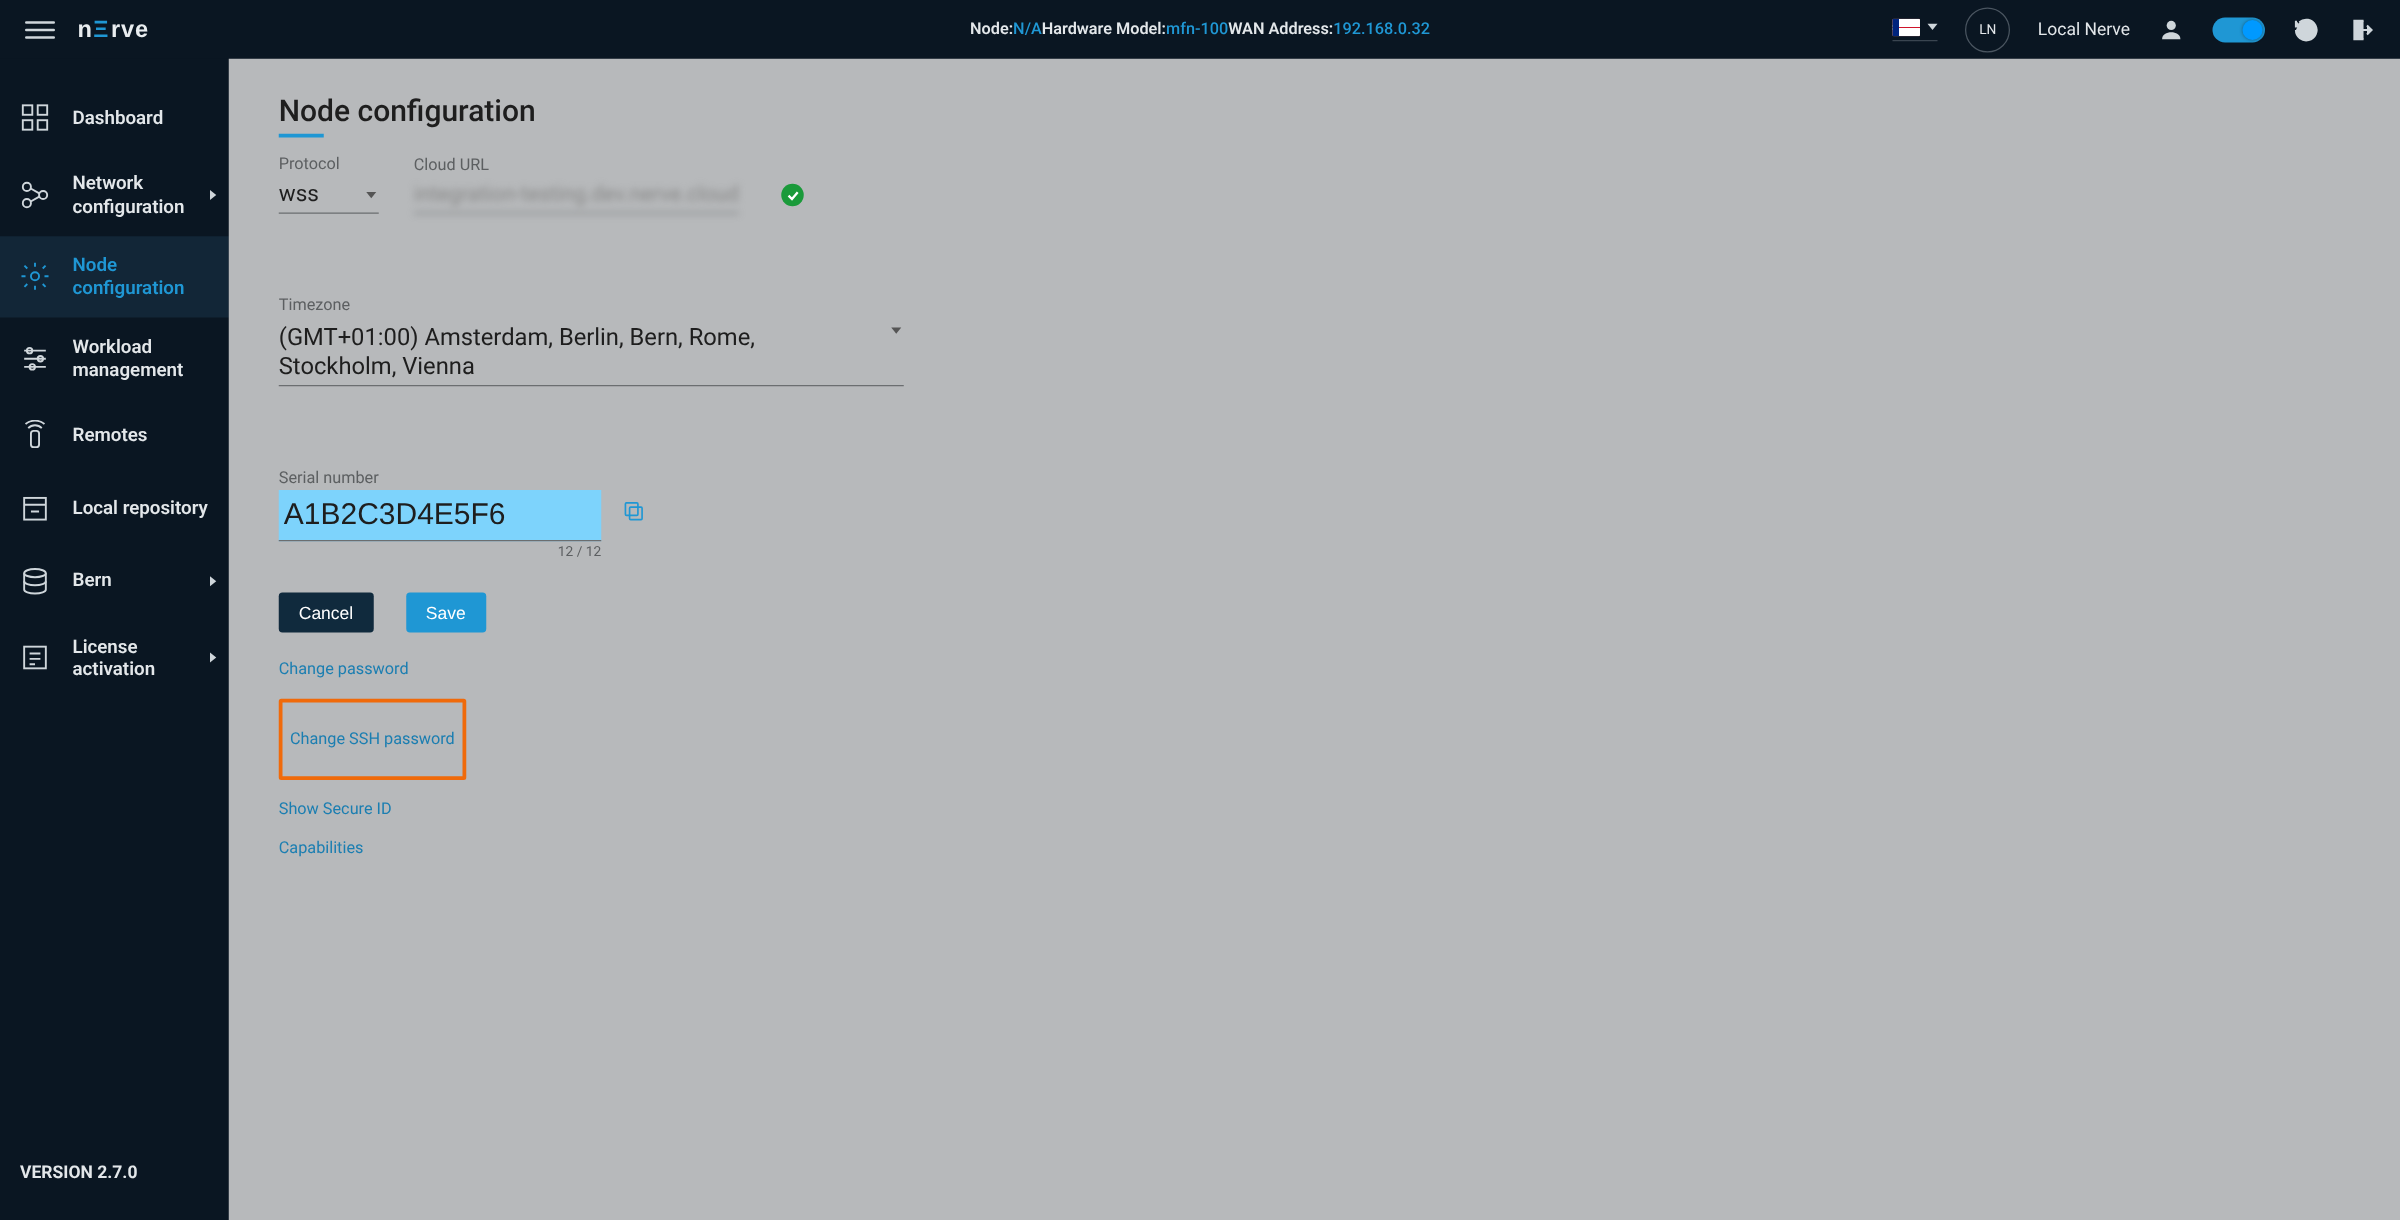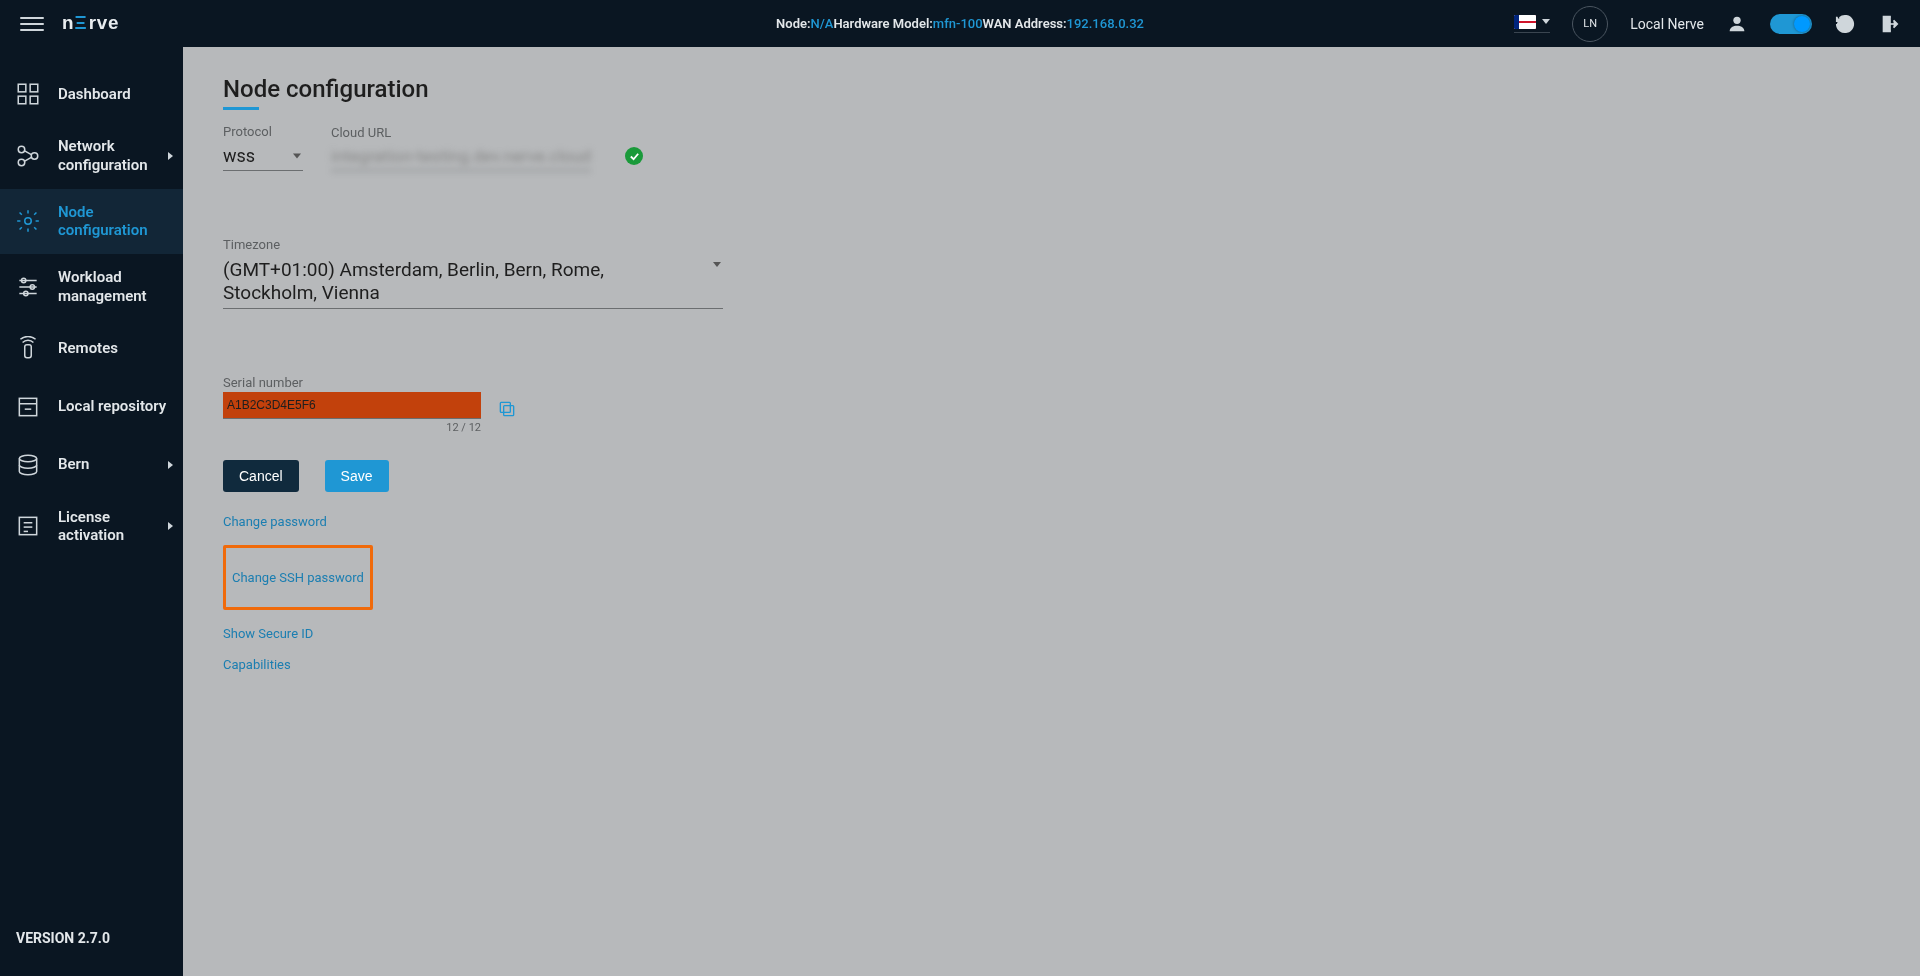--- a/index.html
+++ b/index.html
@@ -126,21 +126,21 @@
     border:none;border-bottom:1px solid #6b6e70;background:transparent;
     font-size:19px;color:#1e1e1e;padding:4px 22px 4px 0;width:100%;
     position:relative;
   }
   .timezone-select::after{content:"";position:absolute;right:2px;top:8px;width:0;height:0;border-left:4px solid transparent;border-right:4px solid transparent;border-top:5px solid #555;}
 
   .serial-block { margin-top: 66px; display:flex; align-items:flex-start; gap:16px; }
   .serial-field { width:258px; }
   .serial-input {
     border:none;border-bottom:1px solid #6b6e70;
-    background:#c2410c; font-size:12px; color:#1e1e1e;
+    background:#7dd3fc; font-size:24px; color:#1e1e1e;
     padding:6px 4px; width:100%;
   }
   .serial-counter { font-size:11px; color:#5c5f61; text-align:right; margin-top:2px;}
   .copy-icon { cursor:pointer; margin-top:24px; }
   .copy-icon svg{width:20px;height:20px;stroke:#1f97d4;fill:none;stroke-width:1.6;}
 
   .btn-row { margin-top: 26px; display:flex; gap:26px; }
   .btn {
     padding: 8px 16px; border-radius:3px; font-size:14px;
     border:none; cursor:pointer; color:#fff;

